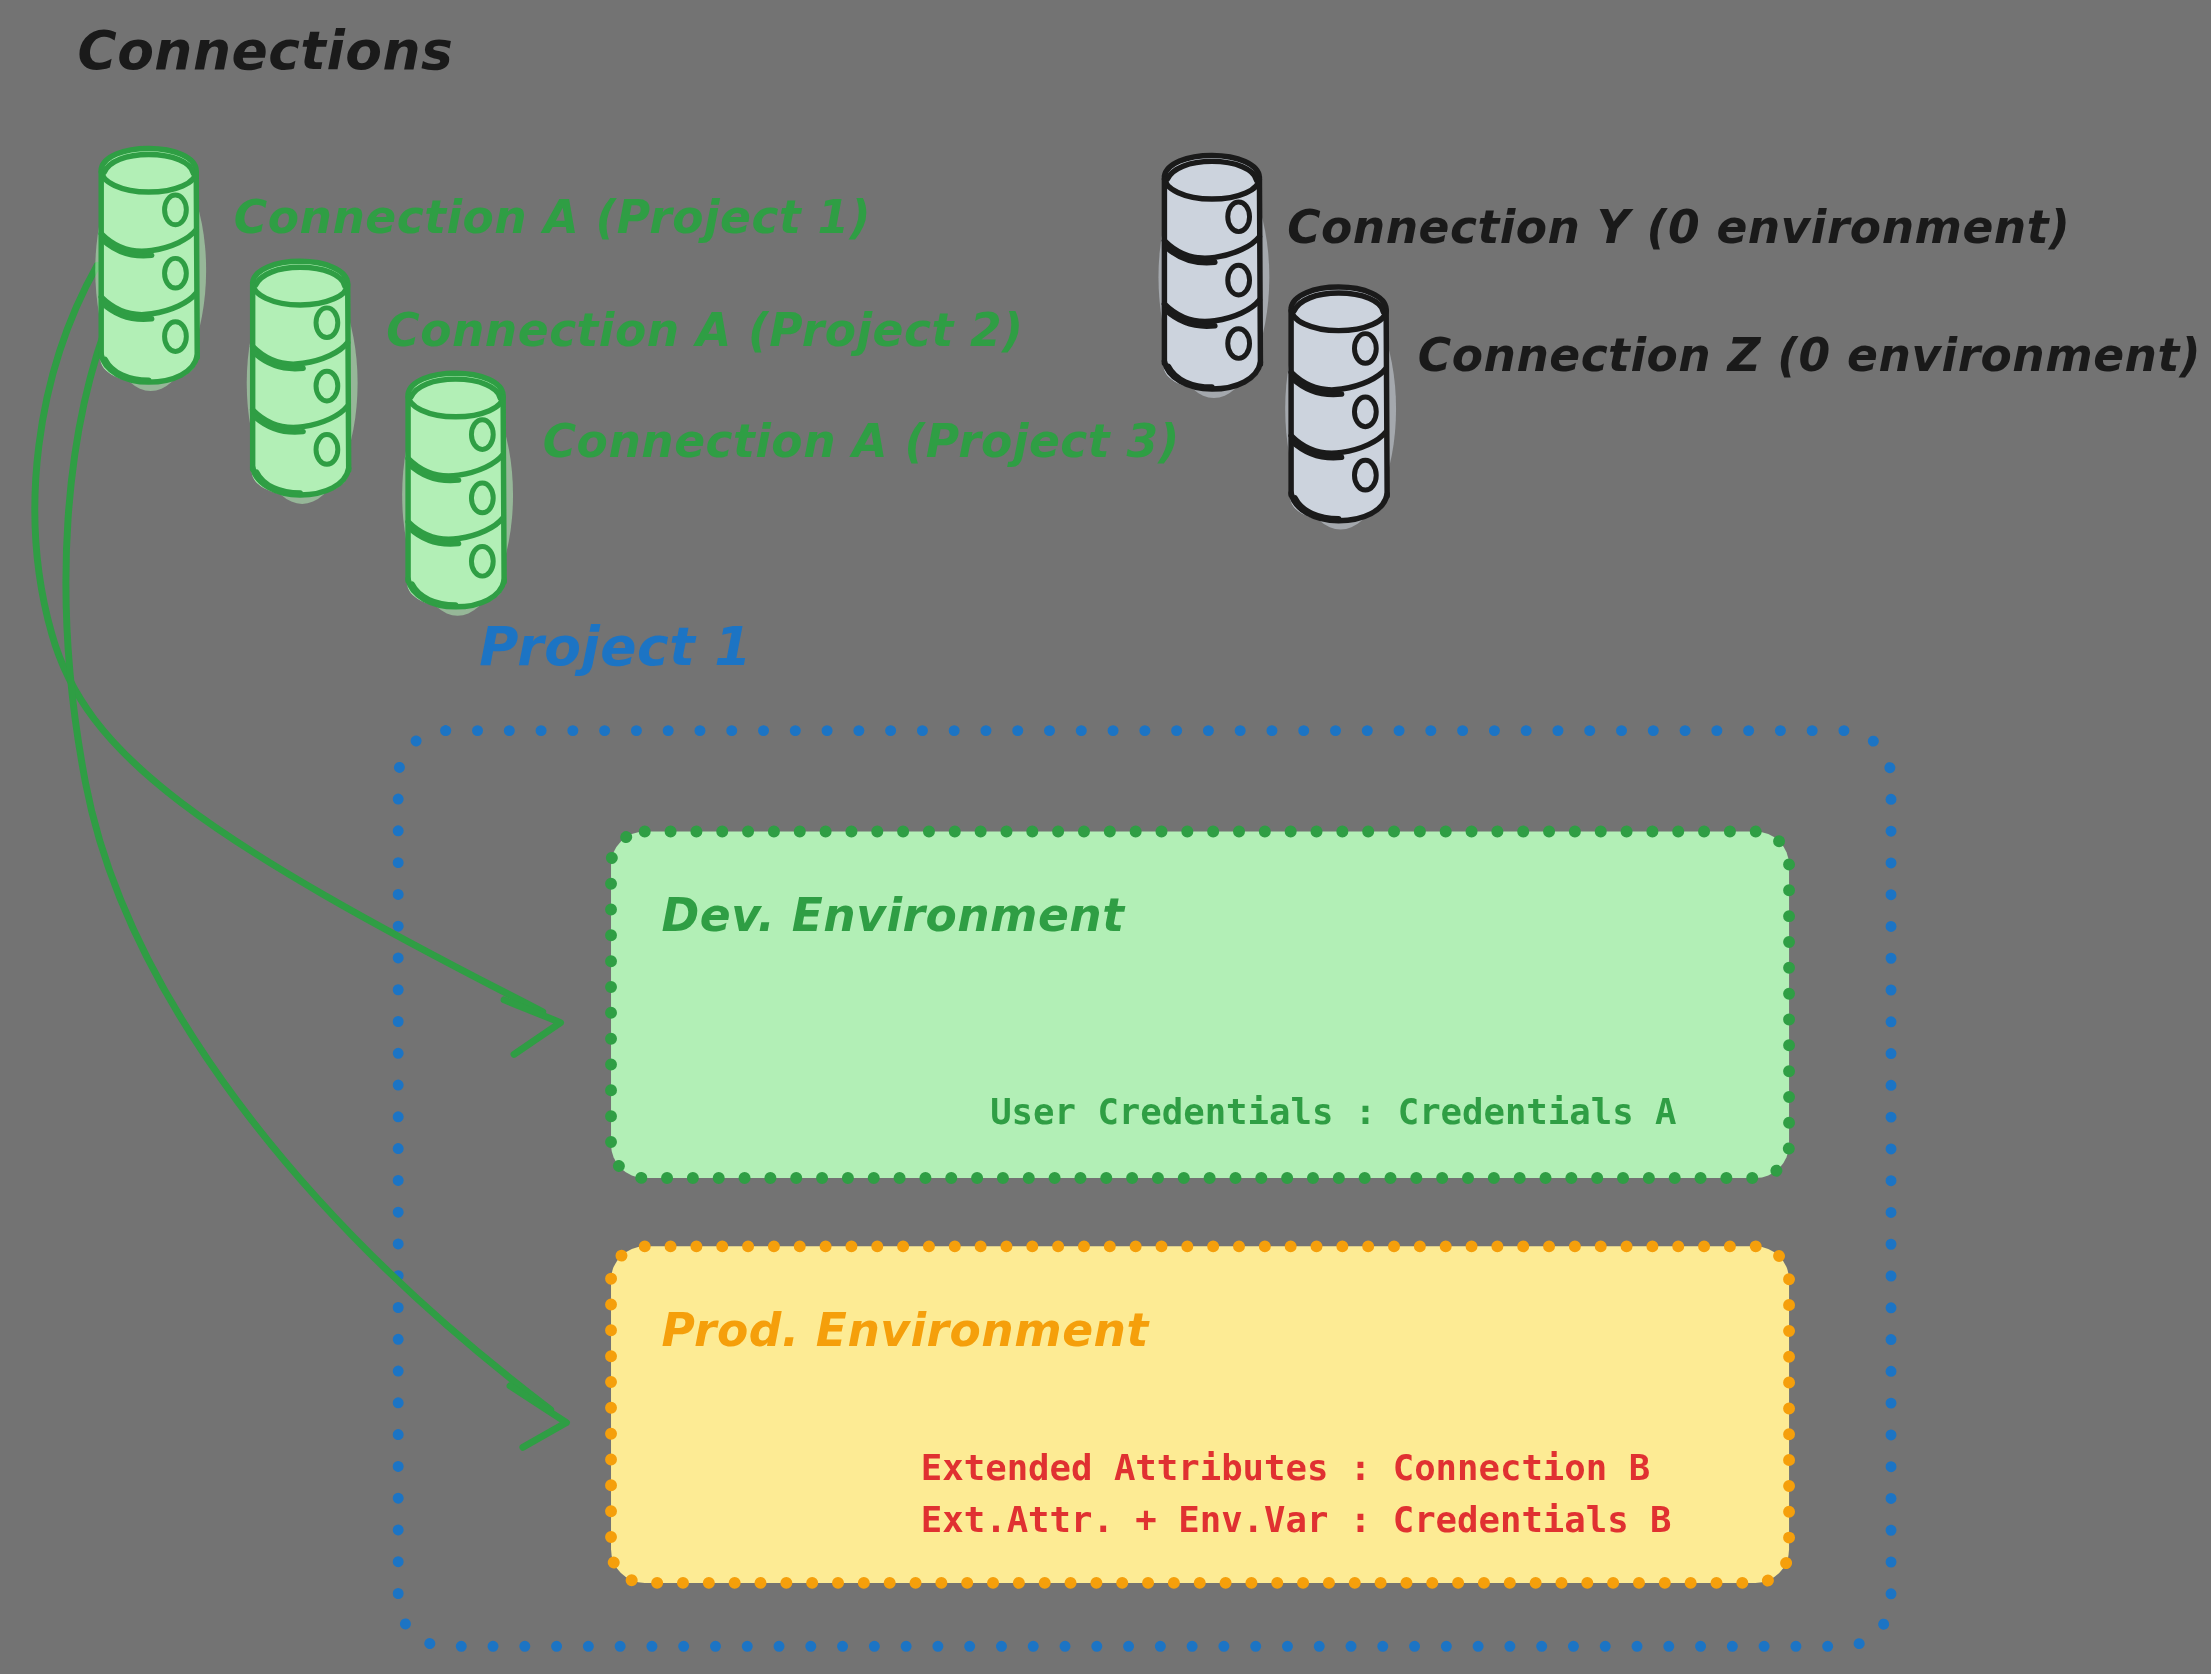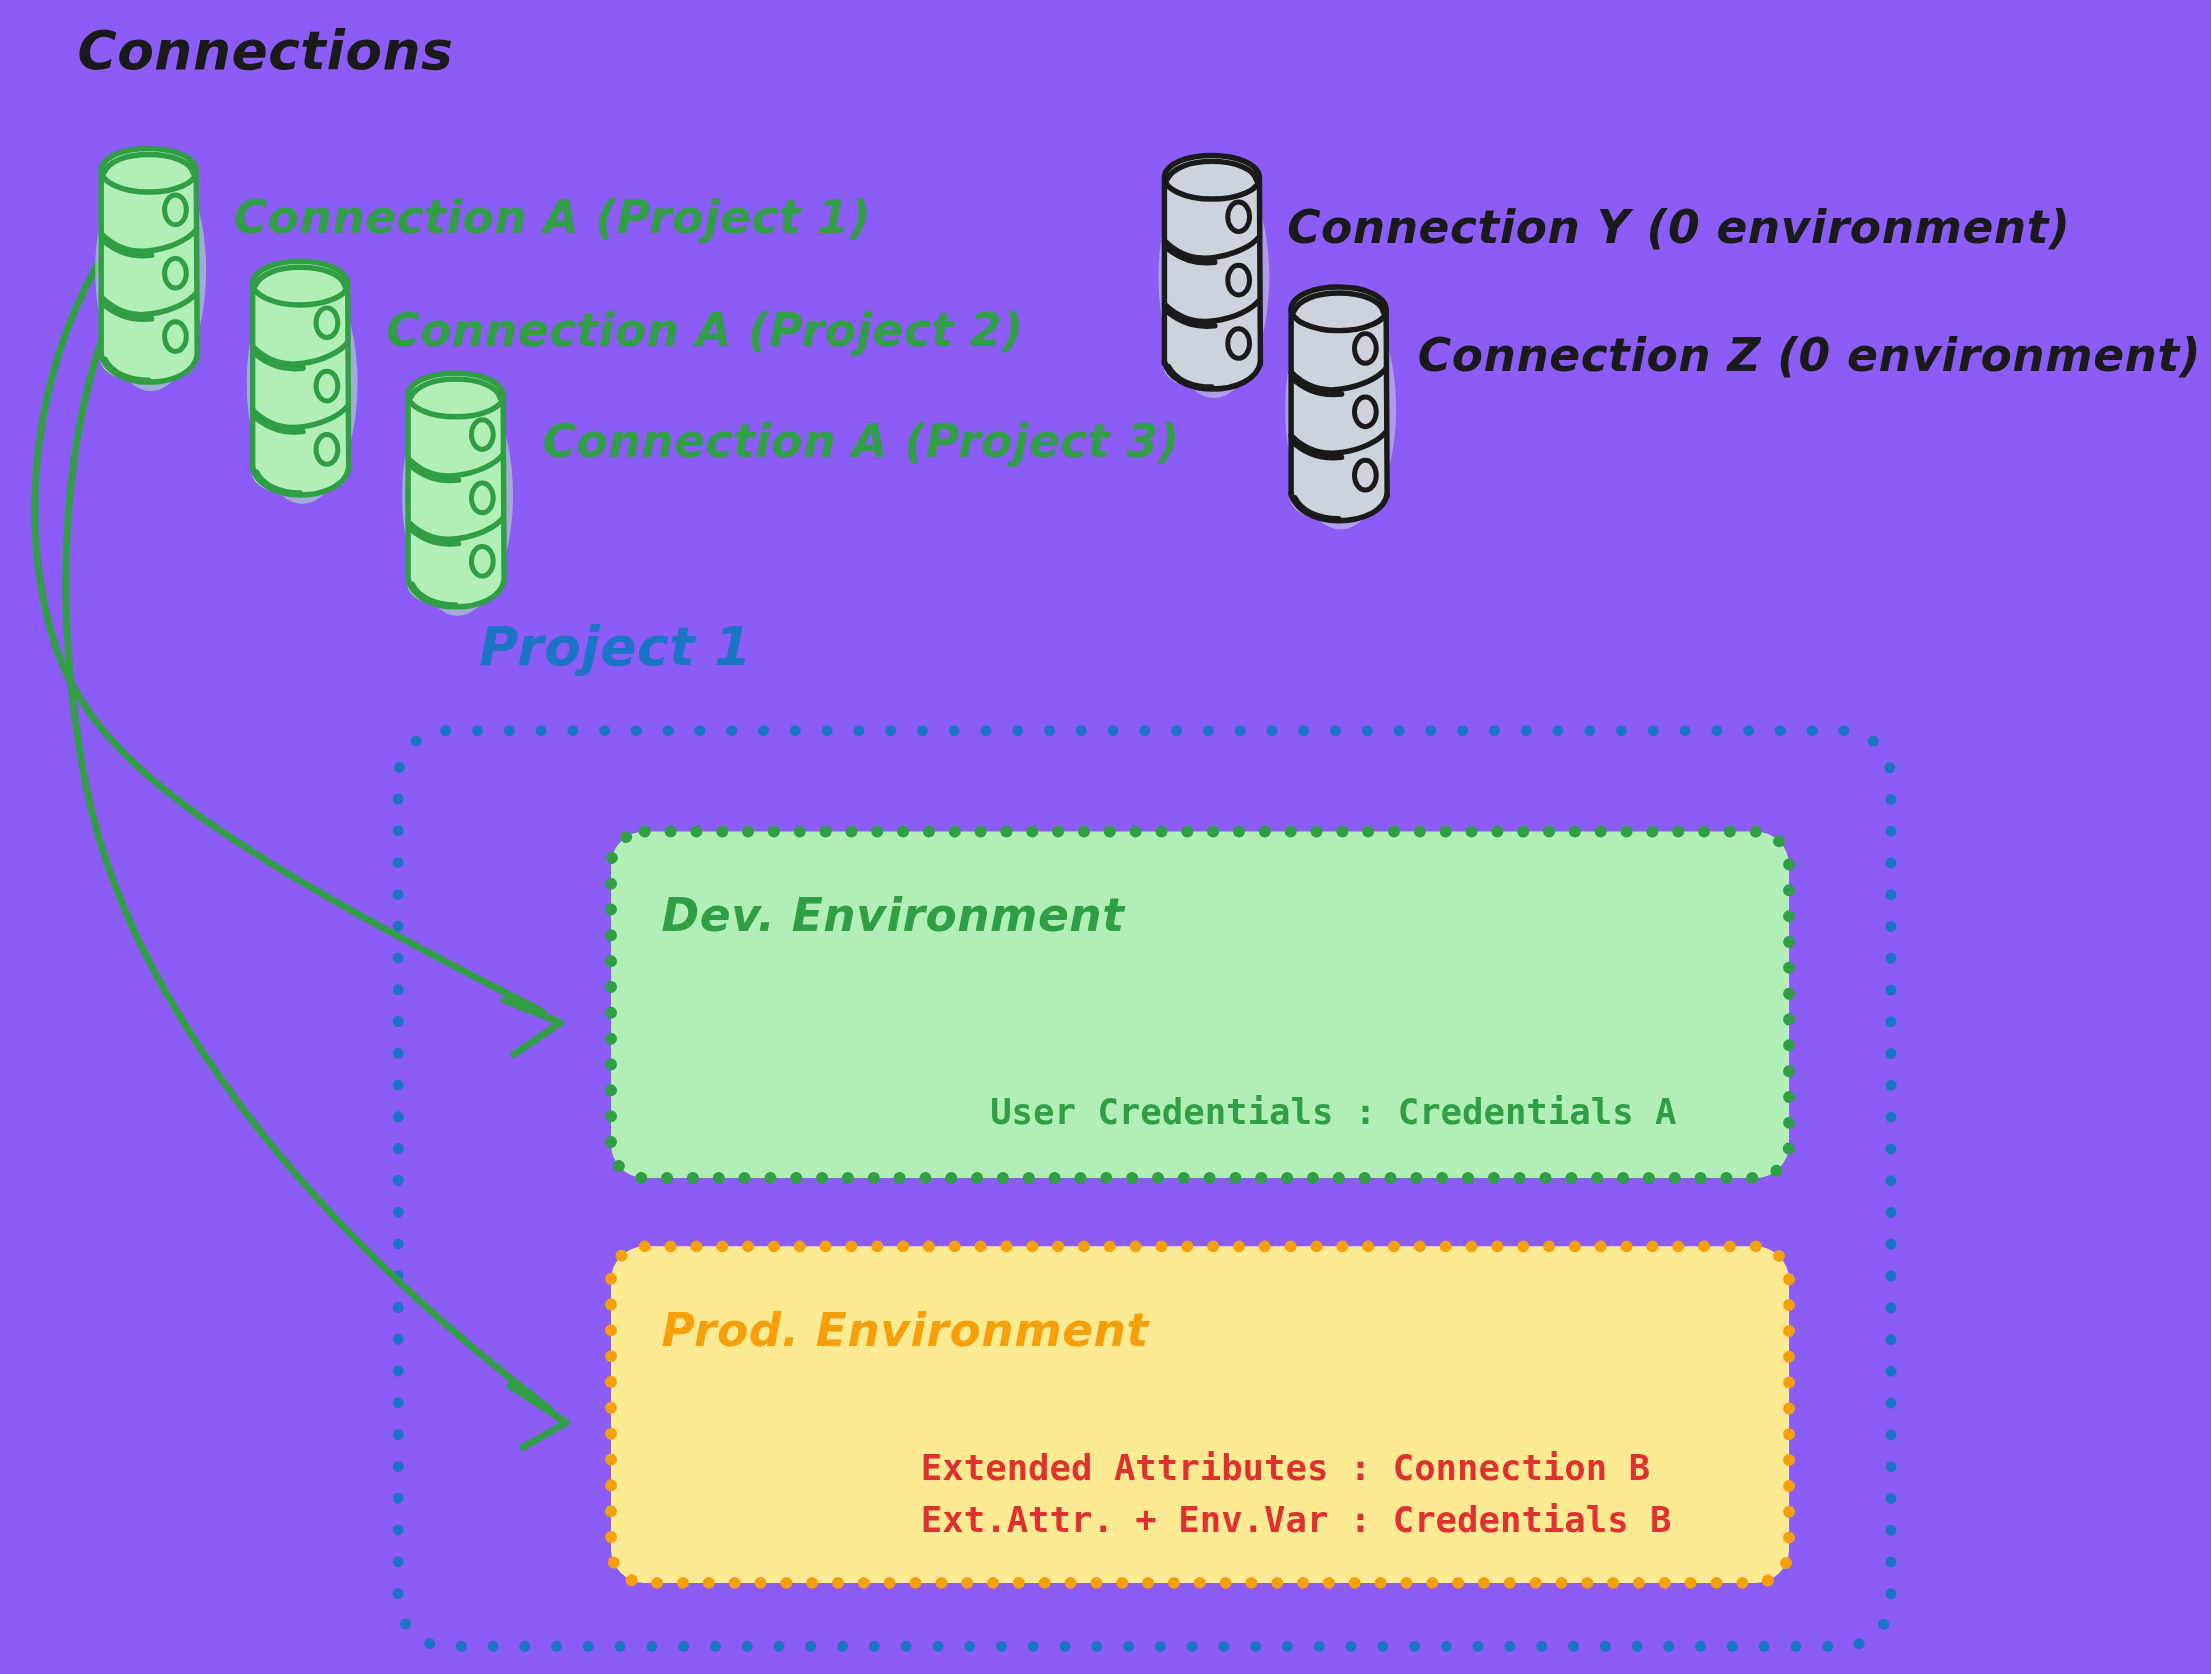--- a/index.html
+++ b/index.html
@@ -8,21 +8,21 @@
     padding: 0;
     background: #ffffff;
   }
   body {
     font-family: "Liberation Sans", sans-serif;
   }
   #stage {
     position: relative;
     width: 2212px;
     height: 1674px;
-    background: #8b5cf6;
+    background: #737373;
     overflow: hidden;
   }
   #stage svg.layer {
     position: absolute;
     left: 0;
     top: 0;
     width: 2212px;
     height: 1674px;
   }
   

